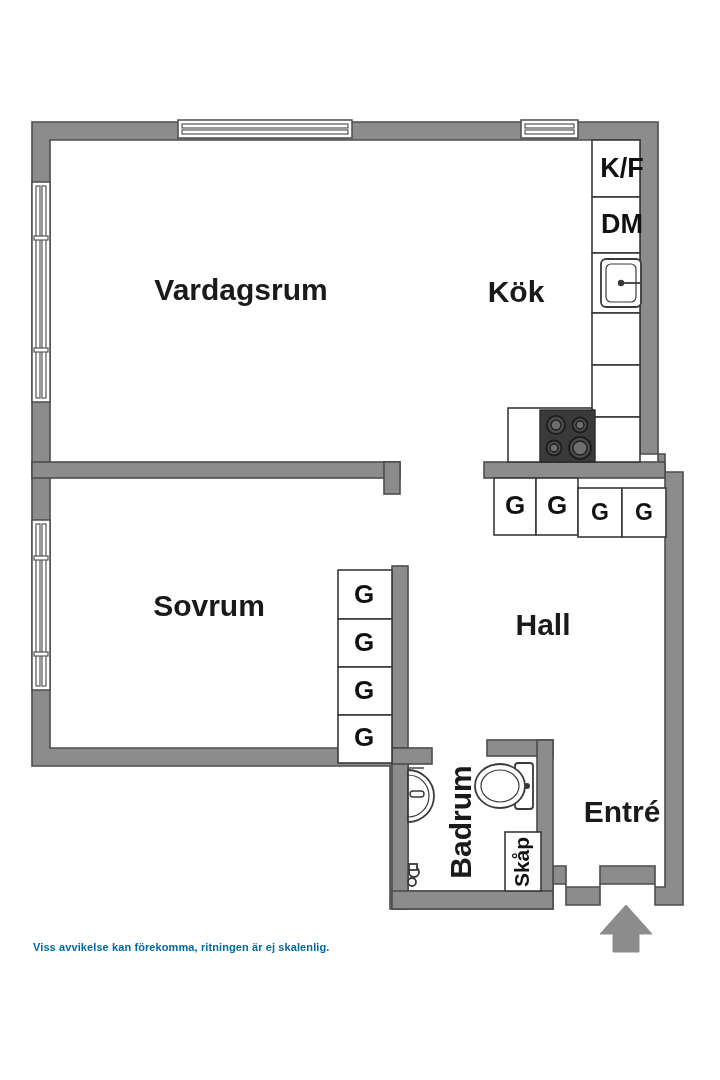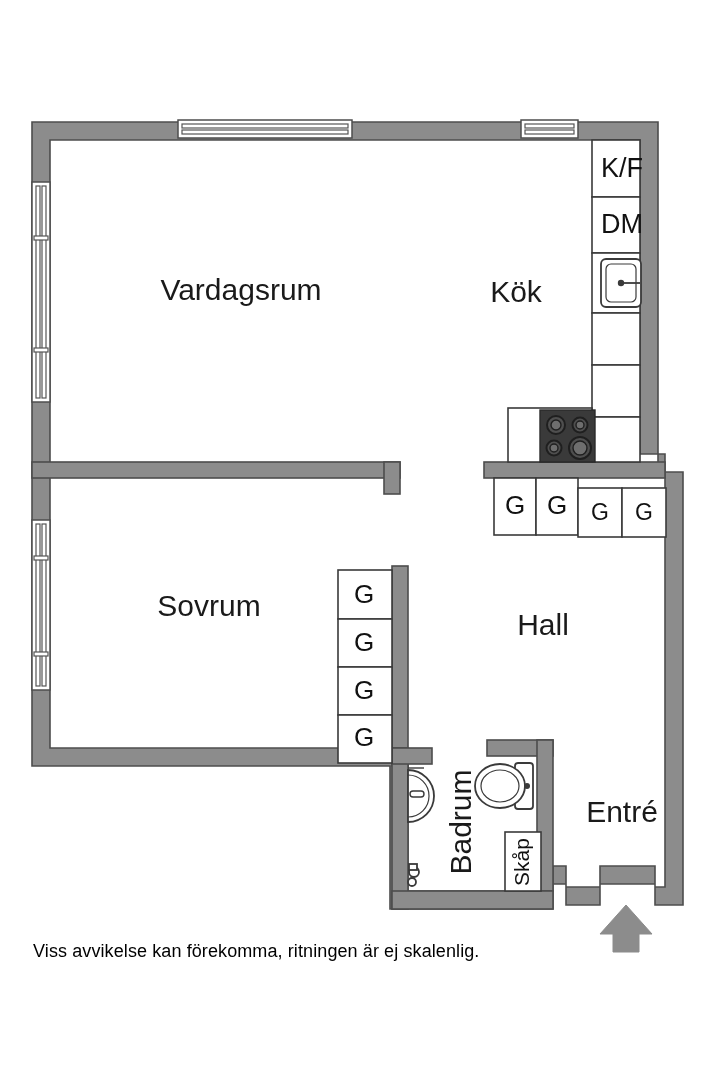--- a/index.html
+++ b/index.html
@@ -12,20 +12,21 @@
     height: 1080px;
     font-family: "Liberation Sans", sans-serif;
     position: relative;
     overflow: hidden;
   }
   #plan-root {
     position: absolute;
     left: 0; top: 0;
     width: 720px;
     height: 1080px;
+    font-weight: bold;
   }
   svg#floorplan {
     display: block;
     width: 720px;
     height: 1080px;
   }
   .room-label {
     font-family: "Liberation Sans", sans-serif;
     fill: #1a1a1a;
     text-anchor: middle;
@@ -45,22 +46,22 @@
     fill: #111111;
     text-anchor: middle;
     dominant-baseline: middle;
     font-size: 27px;
   }
   .footer-note {
     position: absolute;
     left: 33px;
     top: 941px;
     font-family: "Liberation Sans", sans-serif;
-    font-size: 18px;
-    color: #000000;
+    font-size: 11px;
+    color: #0369a1;
     letter-spacing: 0.1px;
     white-space: nowrap;
   }
   .wall { fill: #8c8c8c; stroke: #4d4d4d; stroke-width: 1.6; stroke-linejoin: miter; }
   .fixture-box { fill: #ffffff; stroke: #3a3a3a; stroke-width: 1.6; }
   .win-frame { fill: #ffffff; stroke: #4d4d4d; stroke-width: 1.5; }
   .win-inner { fill: #ffffff; stroke: #555555; stroke-width: 1.2; }
   .arrow { fill: #8c8c8c; stroke: #8c8c8c; stroke-width: 1; }
   .stove-body { fill: #3a3a3a; stroke: #2a2a2a; stroke-width: 1.4; }
   .burner-out { fill: #4f4f4f; stroke: #1f1f1f; stroke-width: 2; }

